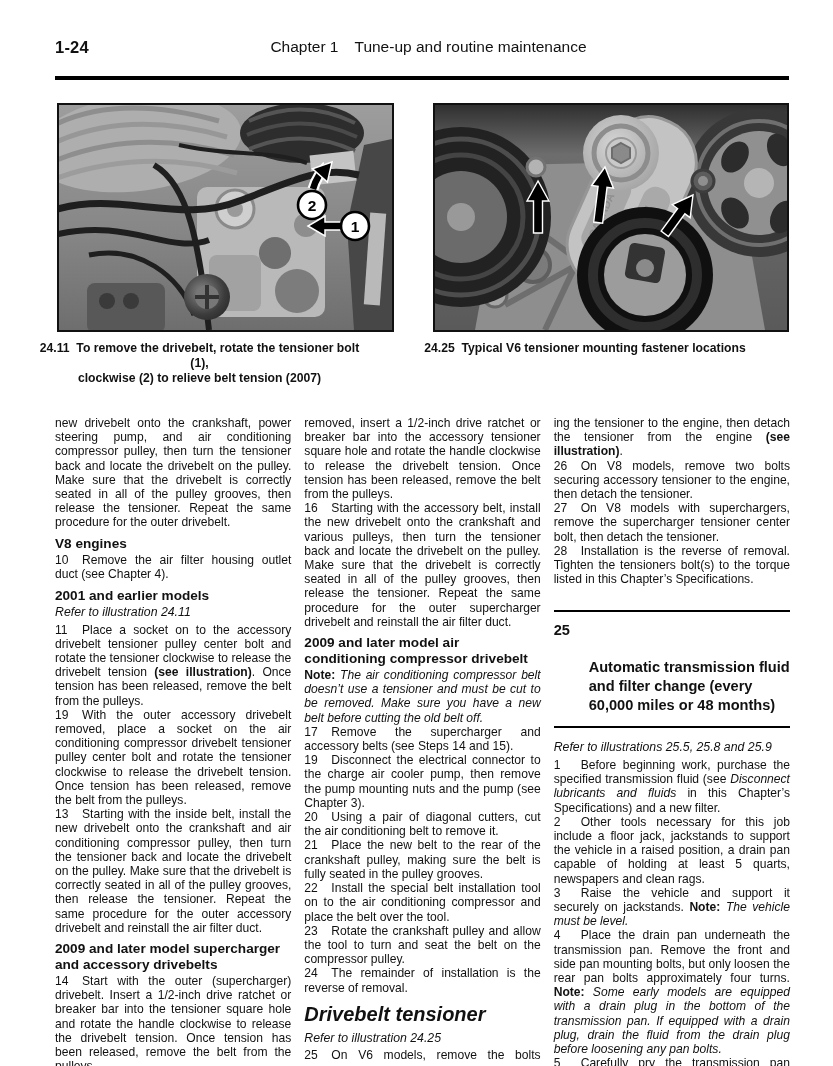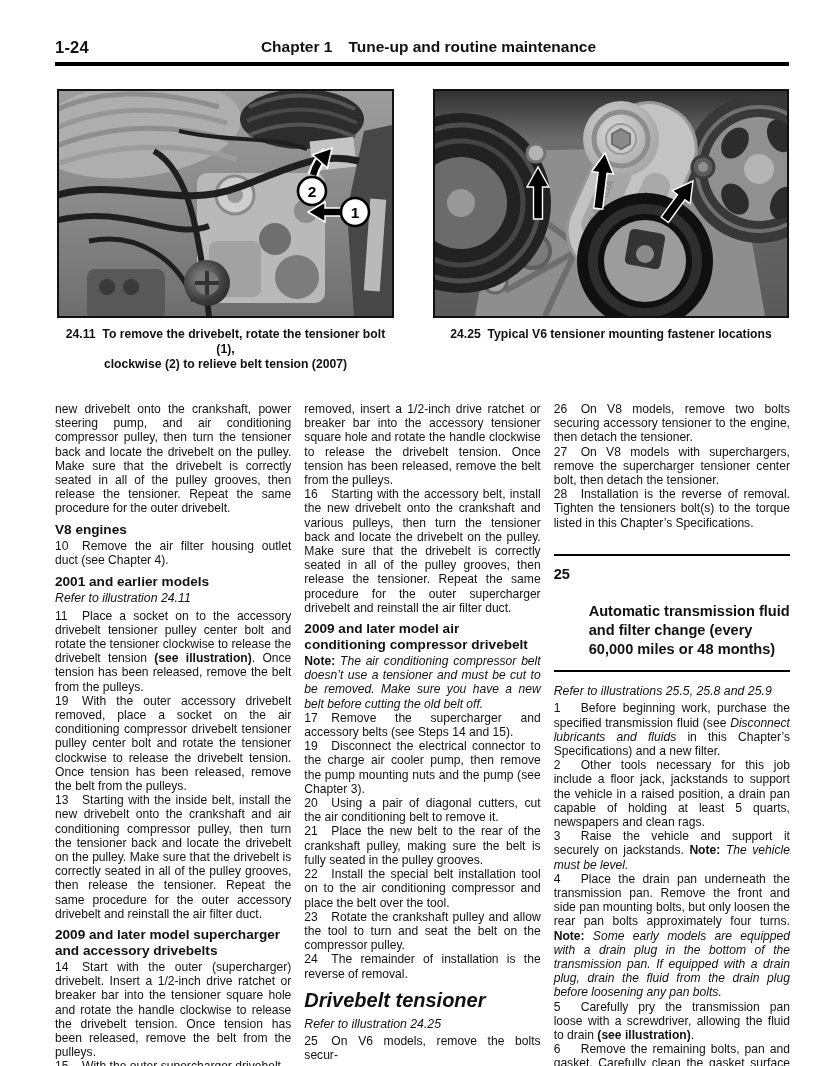--- a/index.html
+++ b/index.html
@@ -2,29 +2,29 @@
 <html><head>
 <meta charset="utf-8">
 <style>
   * { box-sizing: border-box; margin: 0; padding: 0; }
   html,body { background:#ffffff; }
   body {
     width:833px; height:1066px; overflow:hidden; position:relative;
     font-family:"Liberation Sans", sans-serif; color:#111;
   }
   
-  .header { position:relative; height:62px; }
+  .header { position:relative; height:76px; }
   .pageno { position:absolute; left:55px; top:38px; font-weight:bold; font-size:16.5px; letter-spacing:.2px; }
   .chapline { position:absolute; left:0; right:0; top:38px; display:flex; justify-content:center; gap:16px;
-              font-weight:bold; font-size:15.5px;padding-left:24px; }
+              font-weight:normal; font-size:15.5px;padding-left:24px; }
   .headrule { height:4px; background:#000; margin:0 44px 0 55px; }
   
   .figrow { display:flex; padding-left:57px; gap:39px; margin-top:23px; }
   .figbox { border:2px solid #111; line-height:0; background:#888; }
-  .caprow { display:flex; padding-left:57px; gap:39px; margin-top:9px; }
+  .caprow { display:flex; padding-left:31px; gap:39px; margin-top:9px; }
   .cap { font-weight:bold; font-size:12.2px; line-height:15px; text-align:center; white-space:pre-line; }
   .capL { width:337px; }
   .capR { width:356px; }
   
   .bodycols { display:flex; gap:13px; padding:0 43px 0 55px; margin-top:30px; }
   .col { flex:1; min-width:0; }
   .para { font-size:12.1px; line-height:14.2px; text-align:justify; }
   .pnum { display:inline-block; min-width:27px; }
   .h4 { font-weight:bold; font-size:13.6px; line-height:15.5px; margin:6px 0 2px; }
   .h2i { font-weight:bold; font-style:italic; font-size:20px; line-height:21px; margin:9px 0 6px; }
@@ -255,20 +255,21 @@
       <div class="para"><span class="pnum">20</span>Using a pair of diagonal cutters, cut the air conditioning belt to remove it.</div>
       <div class="para"><span class="pnum">21</span>Place the new belt to the rear of the crankshaft pulley, making sure the belt is fully seated in the pulley grooves.</div>
       <div class="para"><span class="pnum">22</span>Install the special belt installation tool on to the air conditioning compressor and place the belt over the tool.</div>
       <div class="para"><span class="pnum">23</span>Rotate the crankshaft pulley and allow the tool to turn and seat the belt on the compressor pulley.</div>
       <div class="para"><span class="pnum">24</span>The remainder of installation is the reverse of removal.</div>
       <div class="h2i">Drivebelt tensioner</div>
       <div class="ref">Refer to illustration 24.25</div>
       <div class="para"><span class="pnum">25</span>On V6 models, remove the bolts secur-</div>
     </div>
   <div class="col">
+      <div class="para">ing the tensioner to the engine, then detach the tensioner from the engine <b>(see illustration)</b>.</div>
       <div class="para"><span class="pnum">26</span>On V8 models, remove two bolts securing accessory tensioner to the engine, then detach the tensioner.</div>
       <div class="para"><span class="pnum">27</span>On V8 models with superchargers, remove the supercharger tensioner center bolt, then detach the tensioner.</div>
       <div class="para"><span class="pnum">28</span>Installation is the reverse of removal. Tighten the tensioners bolt(s) to the torque listed in this Chapter’s Specifications.</div>
       <div class="sectionbox">
         <span class="secnum">25</span>
         <span class="sectitle">Automatic transmission fluid and filter change (every 60,000 miles or 48 months)</span>
       </div>
       <div class="ref">Refer to illustrations 25.5, 25.8 and 25.9</div>
       <div class="para"><span class="pnum">1</span>Before beginning work, purchase the specified transmission fluid (see <i>Disconnect lubricants and fluids</i> in this Chapter’s Specifications) and a new filter.</div>
       <div class="para"><span class="pnum">2</span>Other tools necessary for this job include a floor jack, jackstands to support the vehicle in a raised position, a drain pan capable of holding at least 5 quarts, newspapers and clean rags.</div>

